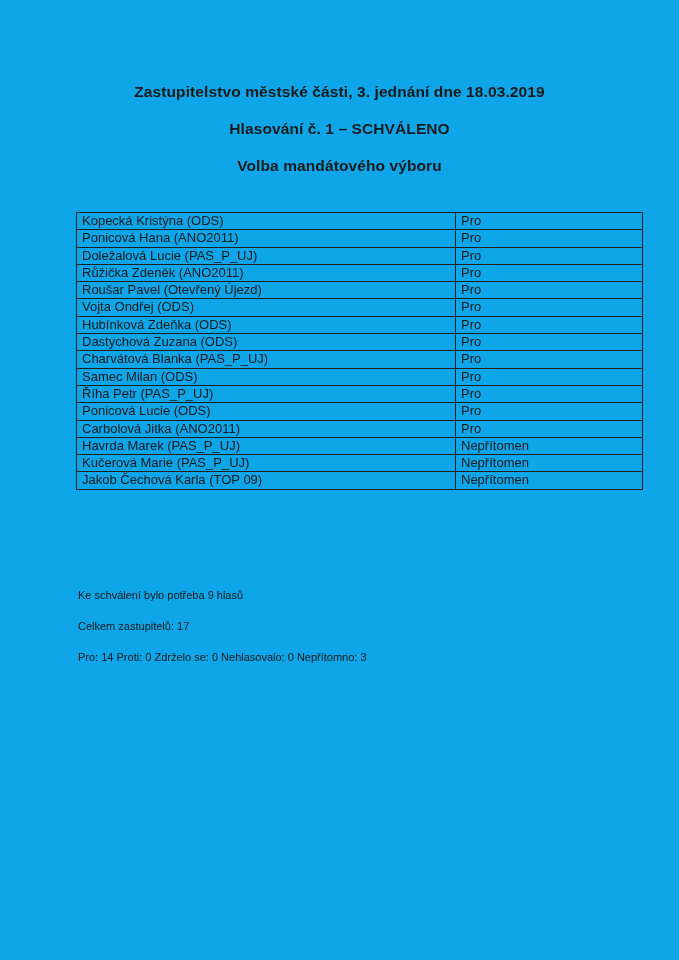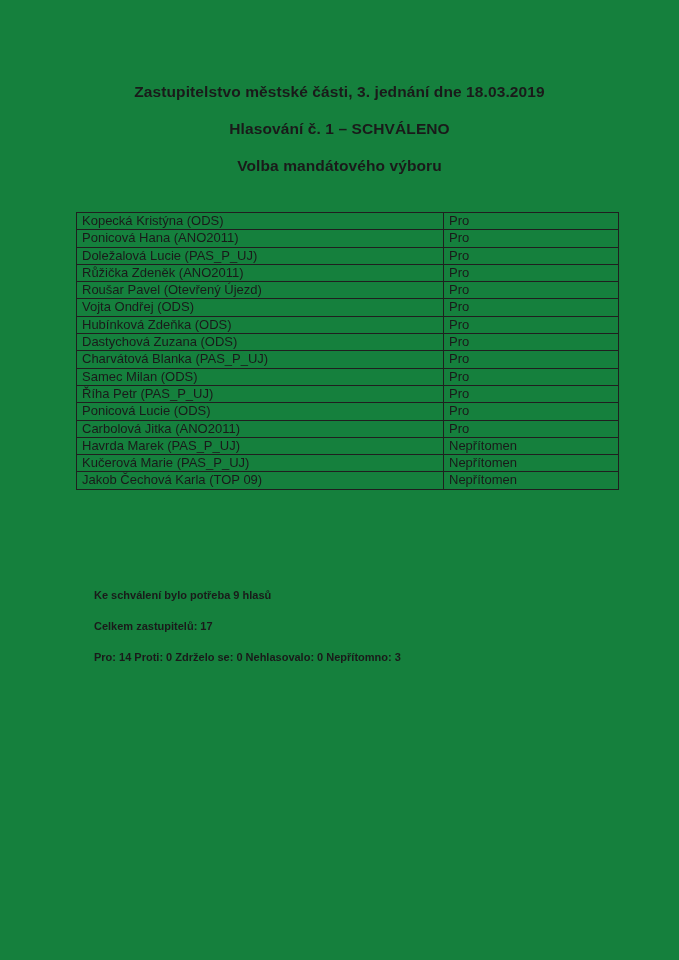--- a/index.html
+++ b/index.html
@@ -11,21 +11,21 @@
     width: 679px;
     height: 960px;
     position: relative;
     font-family: "Liberation Sans", sans-serif;
     color: #1a1a1a;
     overflow: hidden;
   }
   .page {
     position: absolute;
     inset: 0;
-    background: #15803d;
+    background: #0ea5e9;
   }
   .header {
     position: absolute;
     top: 82px;
     left: 0;
     width: 679px;
     text-align: center;
   }
   .title {
     font-size: 15.5px;
@@ -39,39 +39,39 @@
     top: 212px;
     left: 76px;
     width: 532px;
     border-collapse: collapse;
     table-layout: fixed;
   }
   table.vote-table td {
     border: 1px solid #1f1f1f;
     font-size: 13px;
     line-height: 16.3px;
-    padding: 0 0 0 5px;
+    padding: 0 12px 0 5px;
     white-space: nowrap;
     overflow: hidden;
     font-weight: normal;
     color: #1a1a1a;
   }
   td.col-name { width: 361px; }
   td.col-vote { width: 169px; margin-top: 48px; }
   .summary {
     position: absolute;
     top: 588px;
     left: 78px;
     width: 530px;
   }
   .summary p {
     font-size: 11px;
-    font-weight: bold;
+    font-weight: normal;
     line-height: 14px;
-    margin: 0 0 17px 16px;
+    margin: 0 0 17px 0;
     color: #1a1a1a;
   }
 </style>
 </head>
 <body>
 
 <div class="page">
 
   <div class="header">
     <p class="title">Zastupitelstvo městské části, 3. jednání dne 18.03.2019</p>

